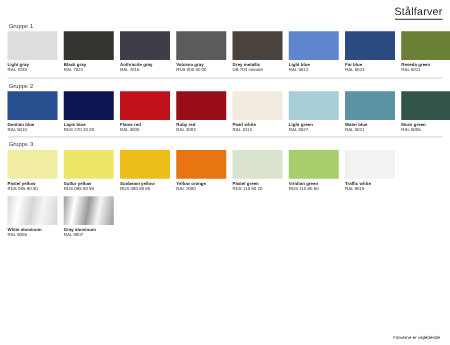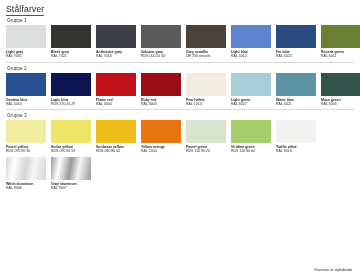--- a/index.html
+++ b/index.html
@@ -16,21 +16,21 @@
     position: relative;
   }
   .page {
     width: 360px;
     height: 276px;
     box-sizing: border-box;
     padding: 3px 6px 0 6px;
     position: relative;
   }
   .page-title {
-    text-align: left;
+    text-align: right;
     font-size: 8.5px;
     letter-spacing: 0.2px;
     color: #1d1d1d;
     margin: 1px 0 4px 0;
     font-weight: 400;
   }
   .page-title span {
     border-bottom: 0.6px solid #555;
     padding-bottom: 1px;
   }

